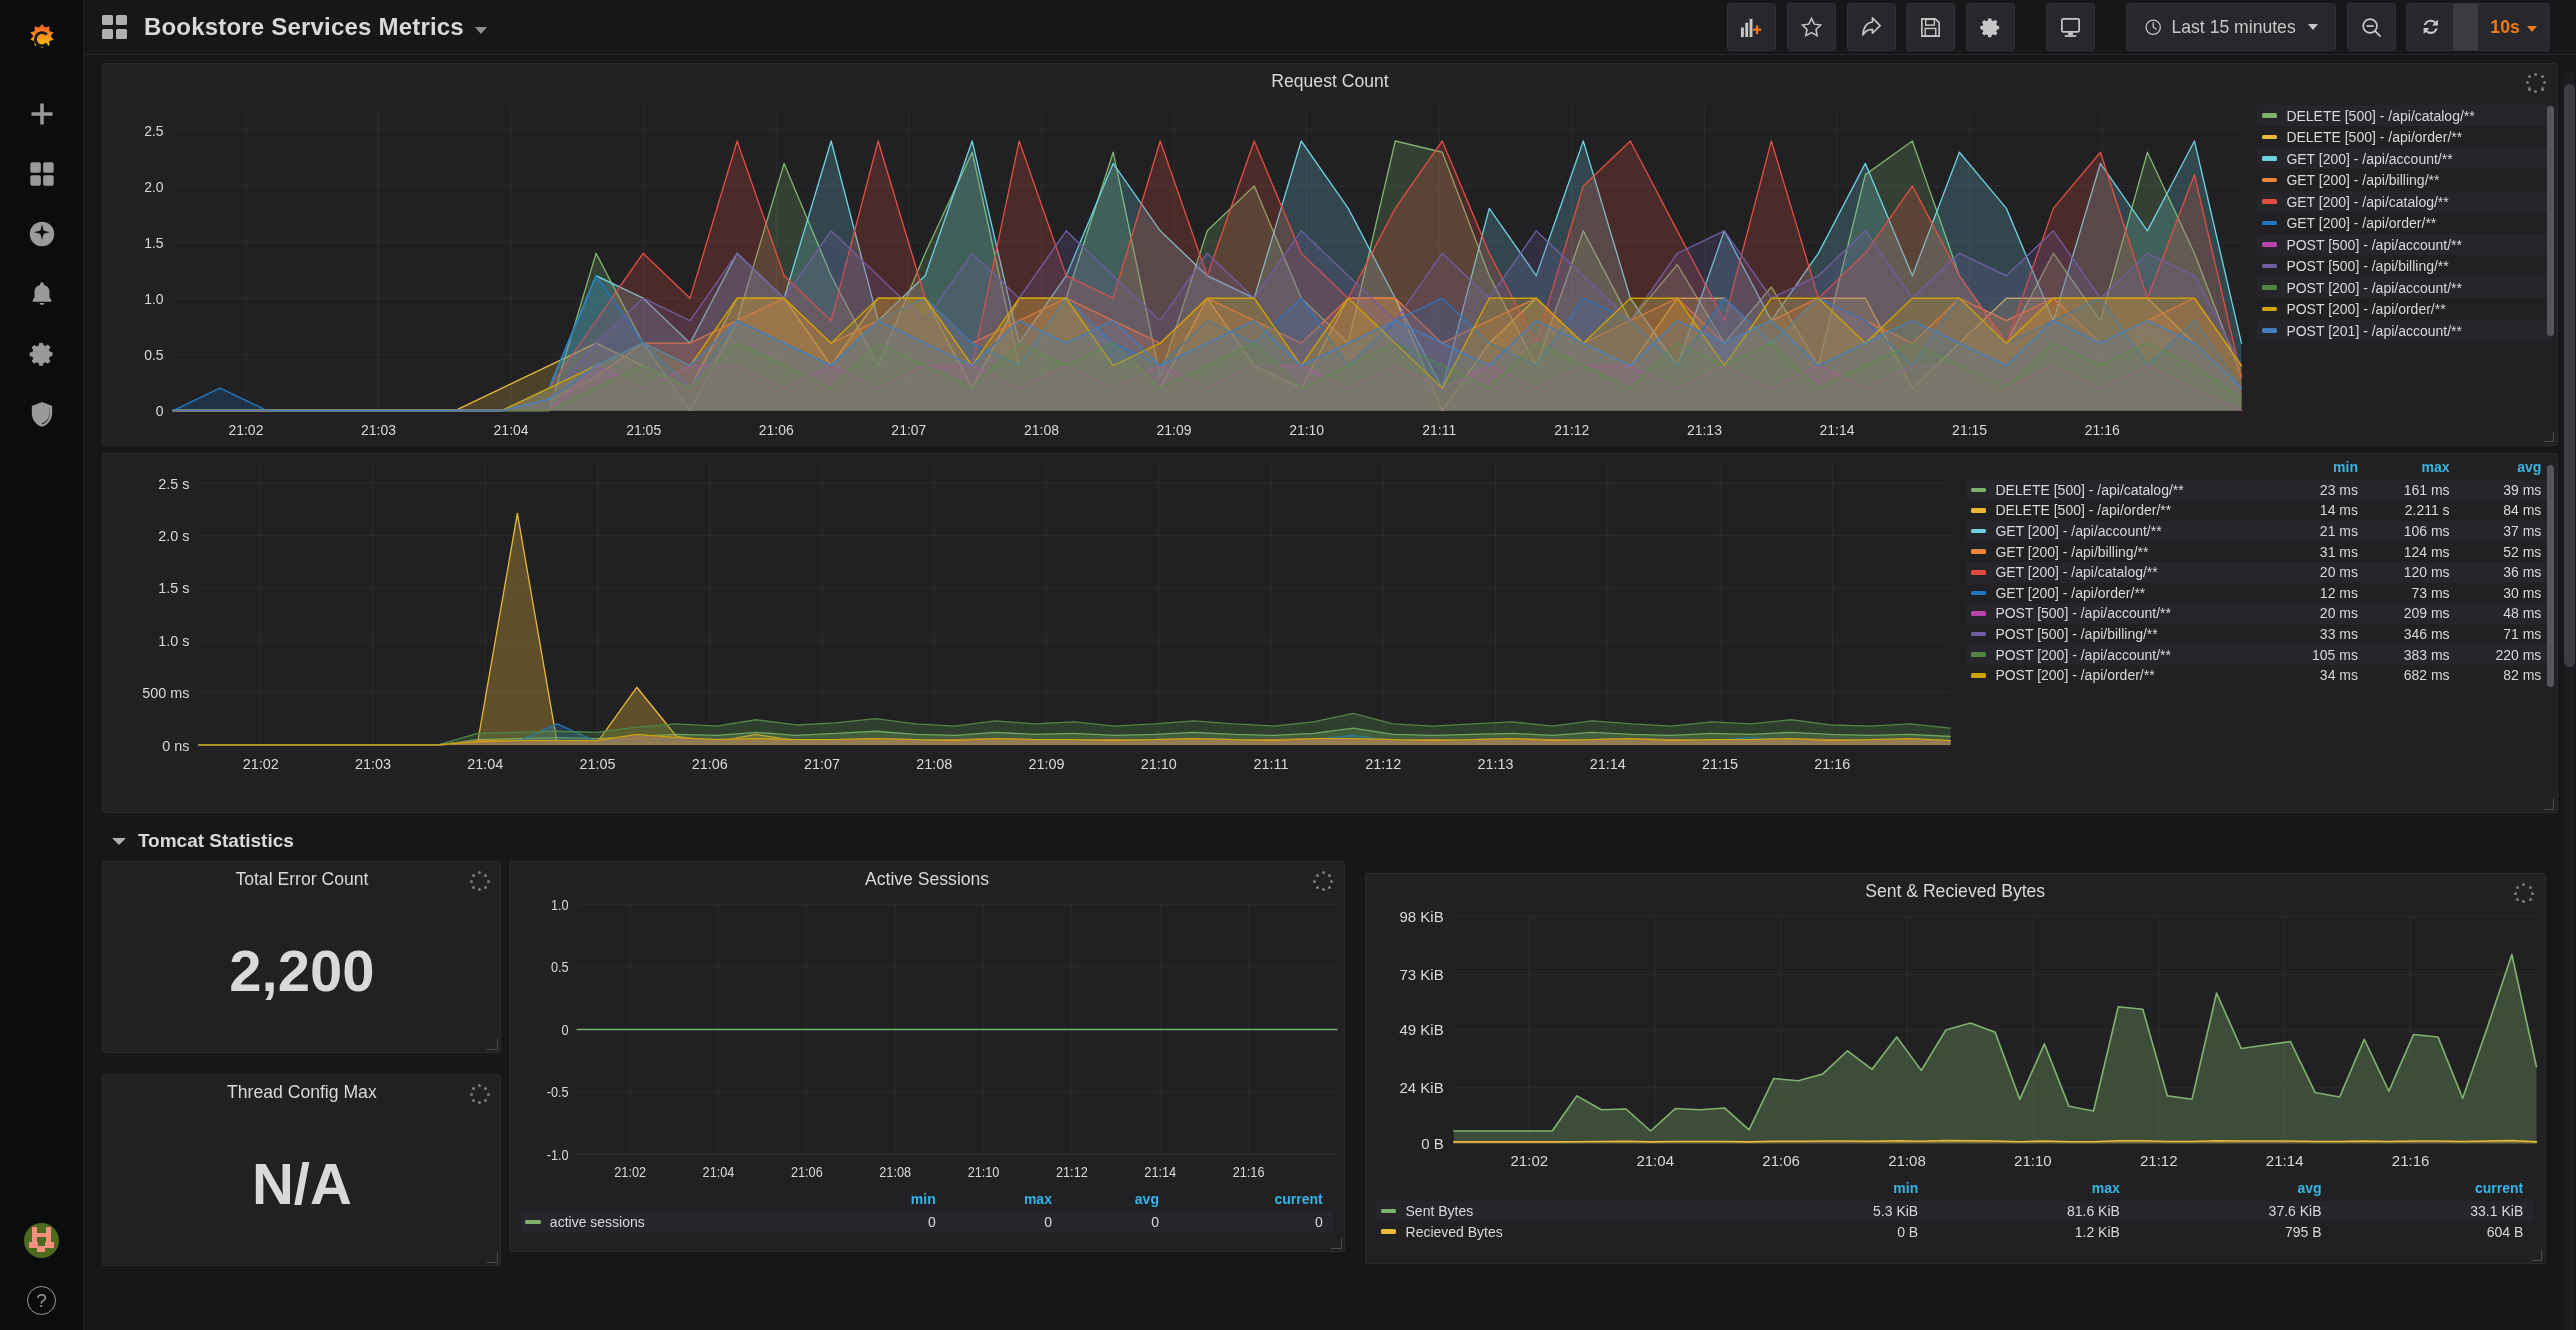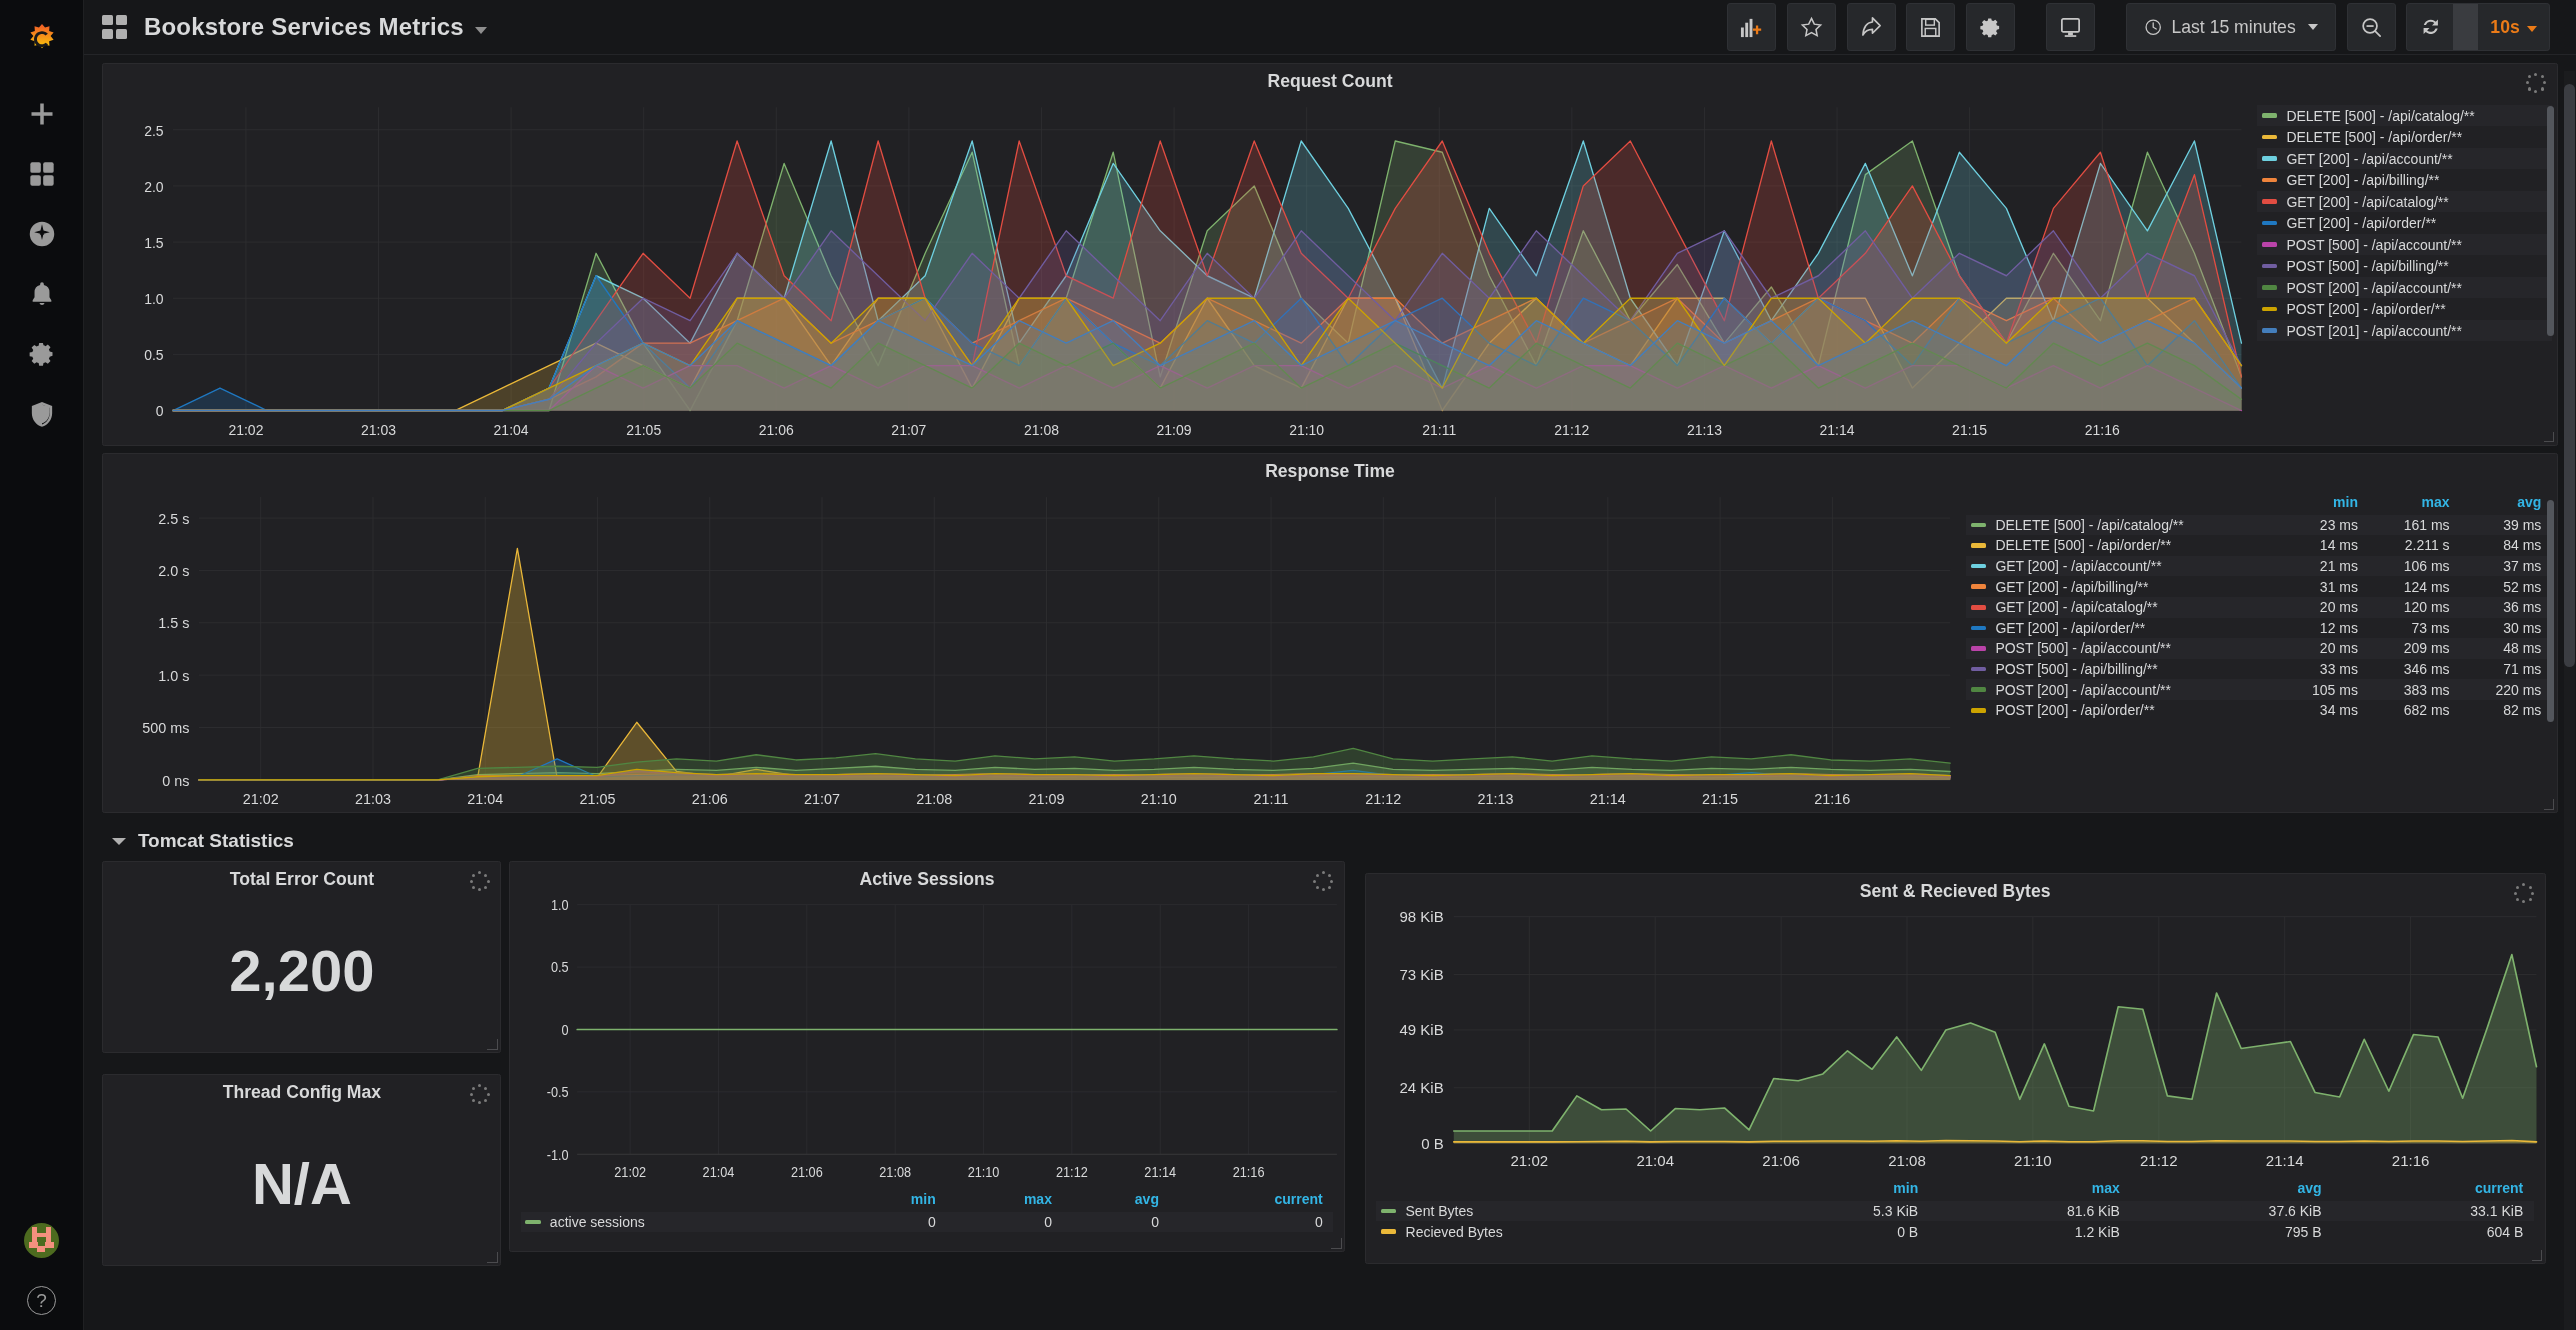--- a/index.html
+++ b/index.html
@@ -89,21 +89,21 @@
 
   .panel {
     background: #212124; border: 0.8px solid #2b2b2e; border-radius: 2.3px;
     position: relative;
     margin-bottom: 7.7px;
   }
   .panel-header {
     height: 35px; display:flex; align-items:center; justify-content:center;
     position: relative;
   }
-  .panel-title { font-size: 17.6px; font-weight:700; color:#d8d9da; }
+  .panel-title { font-size: 17.6px; font-weight:400; color:#d8d9da; }
   .spinner {
     position:absolute; right: 10.7px; top: 9.2px; width: 20px; height: 20px;
   }
   .spinner i {
     position:absolute; width:3.1px; height:3.1px; border-radius:50%; background:#7b7b7b;
   }
   .resize-handle {
     position:absolute; right:2.3px; bottom:2.3px; width:10.7px; height:10.7px;
     border-right: 1.5px solid #4b4b4e; border-bottom: 1.5px solid #4b4b4e;
     transform: skewX(0deg);
@@ -450,23 +450,20 @@
               <span class="legend-swatch" style="background: rgb(68, 126, 188);"></span>
               <span class="legend-label">POST [201] - /api/account/**</span>
             </div>
             <div class="legend-scroll" style="top: 7.7px; height: 230px;"></div>
           </div>
       </div>
       <div class="resize-handle"></div>
     </div>
 
     <div class="panel" style="height:360px">
-      <div class="panel-header">
-        <span class="panel-title">Response Time</span>
-      </div>
       <div class="panel-body" style="height:325px">
         <div class="graph-area">
           <svg class="graph-svg" id="svg-response-time" viewBox="0 0 2320 400" preserveAspectRatio="none">
               <line x1="120" x2="2310" y1="358" y2="358" class="gridline"></line>
               <text x="108" y="365" class="ylab">0 ns</text>
               <line x1="120" x2="2310" y1="293.55555555555554" y2="293.55555555555554" class="gridline"></line>
               <text x="108" y="300.55555555555554" class="ylab">500 ms</text>
               <line x1="120" x2="2310" y1="229.11111111111111" y2="229.11111111111111" class="gridline"></line>
               <text x="108" y="236.11111111111111" class="ylab">1.0 s</text>
               <line x1="120" x2="2310" y1="164.66666666666669" y2="164.66666666666669" class="gridline"></line>

